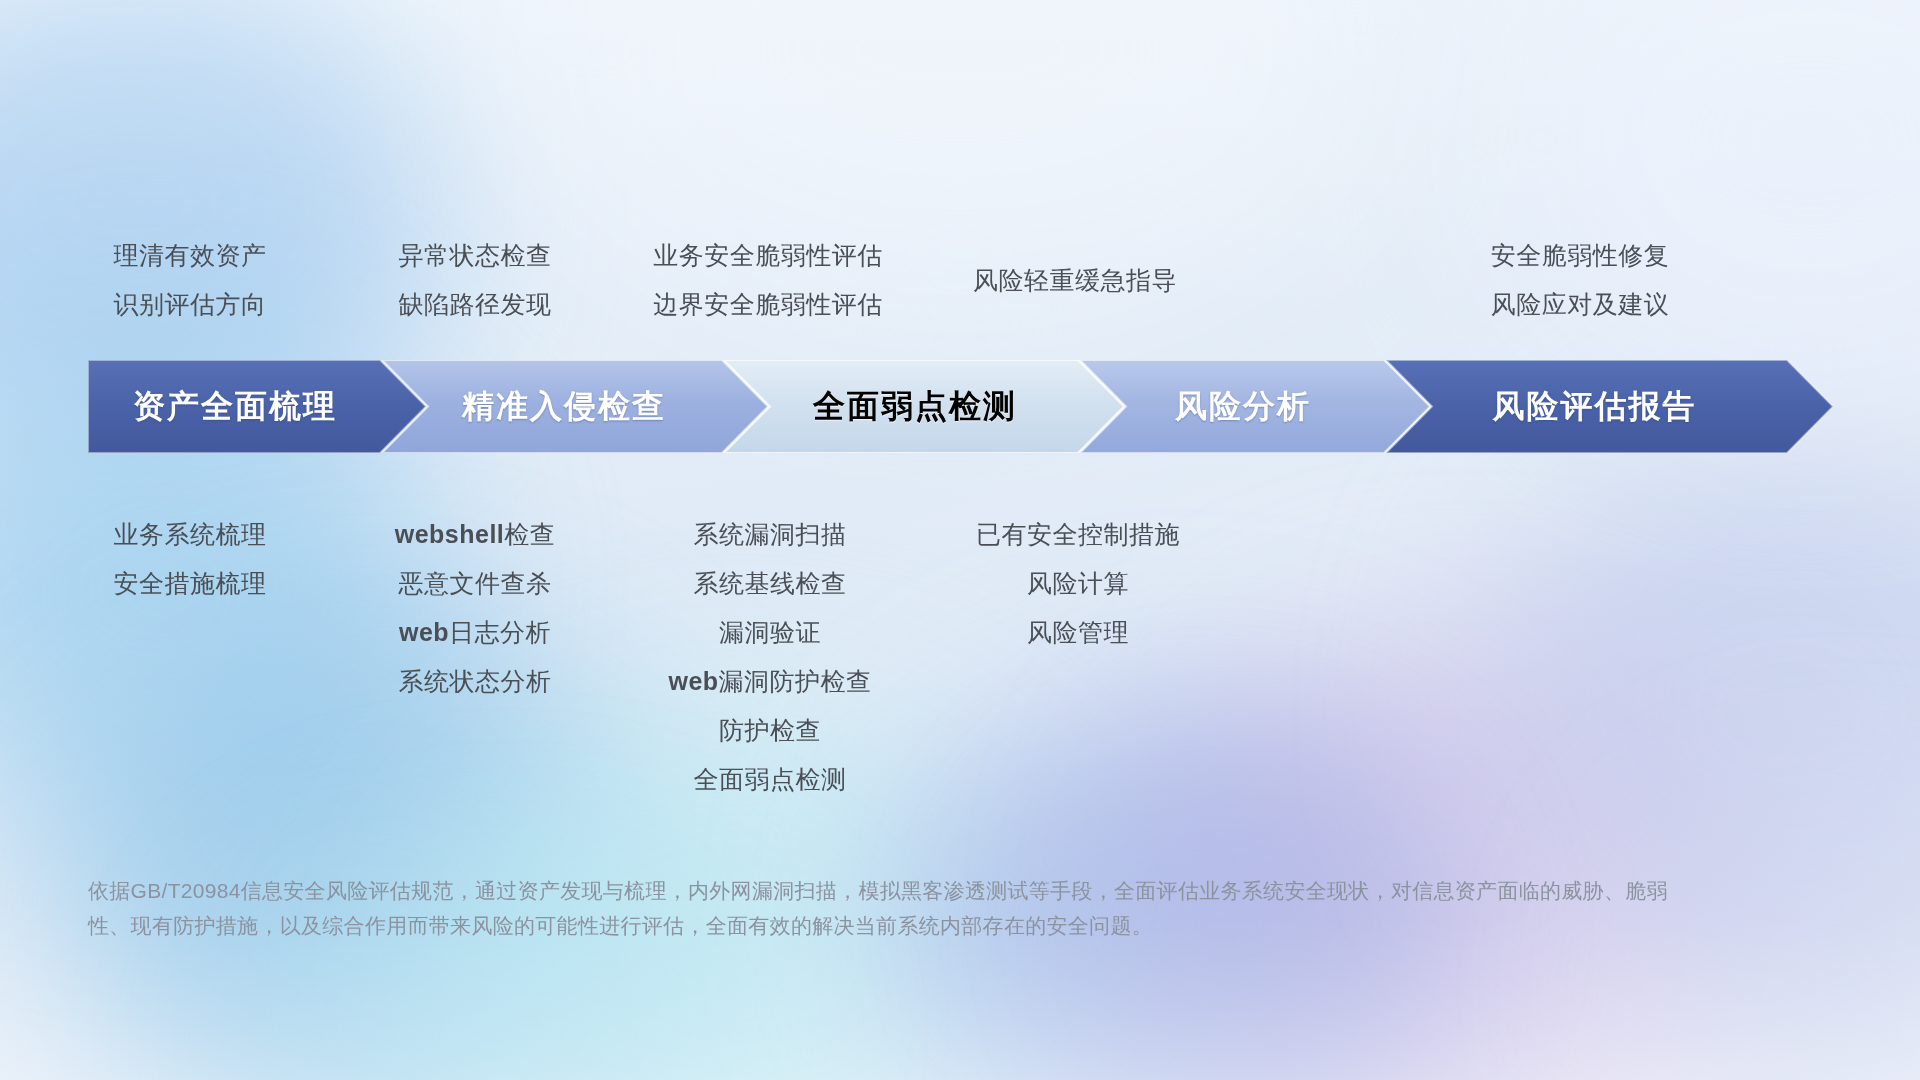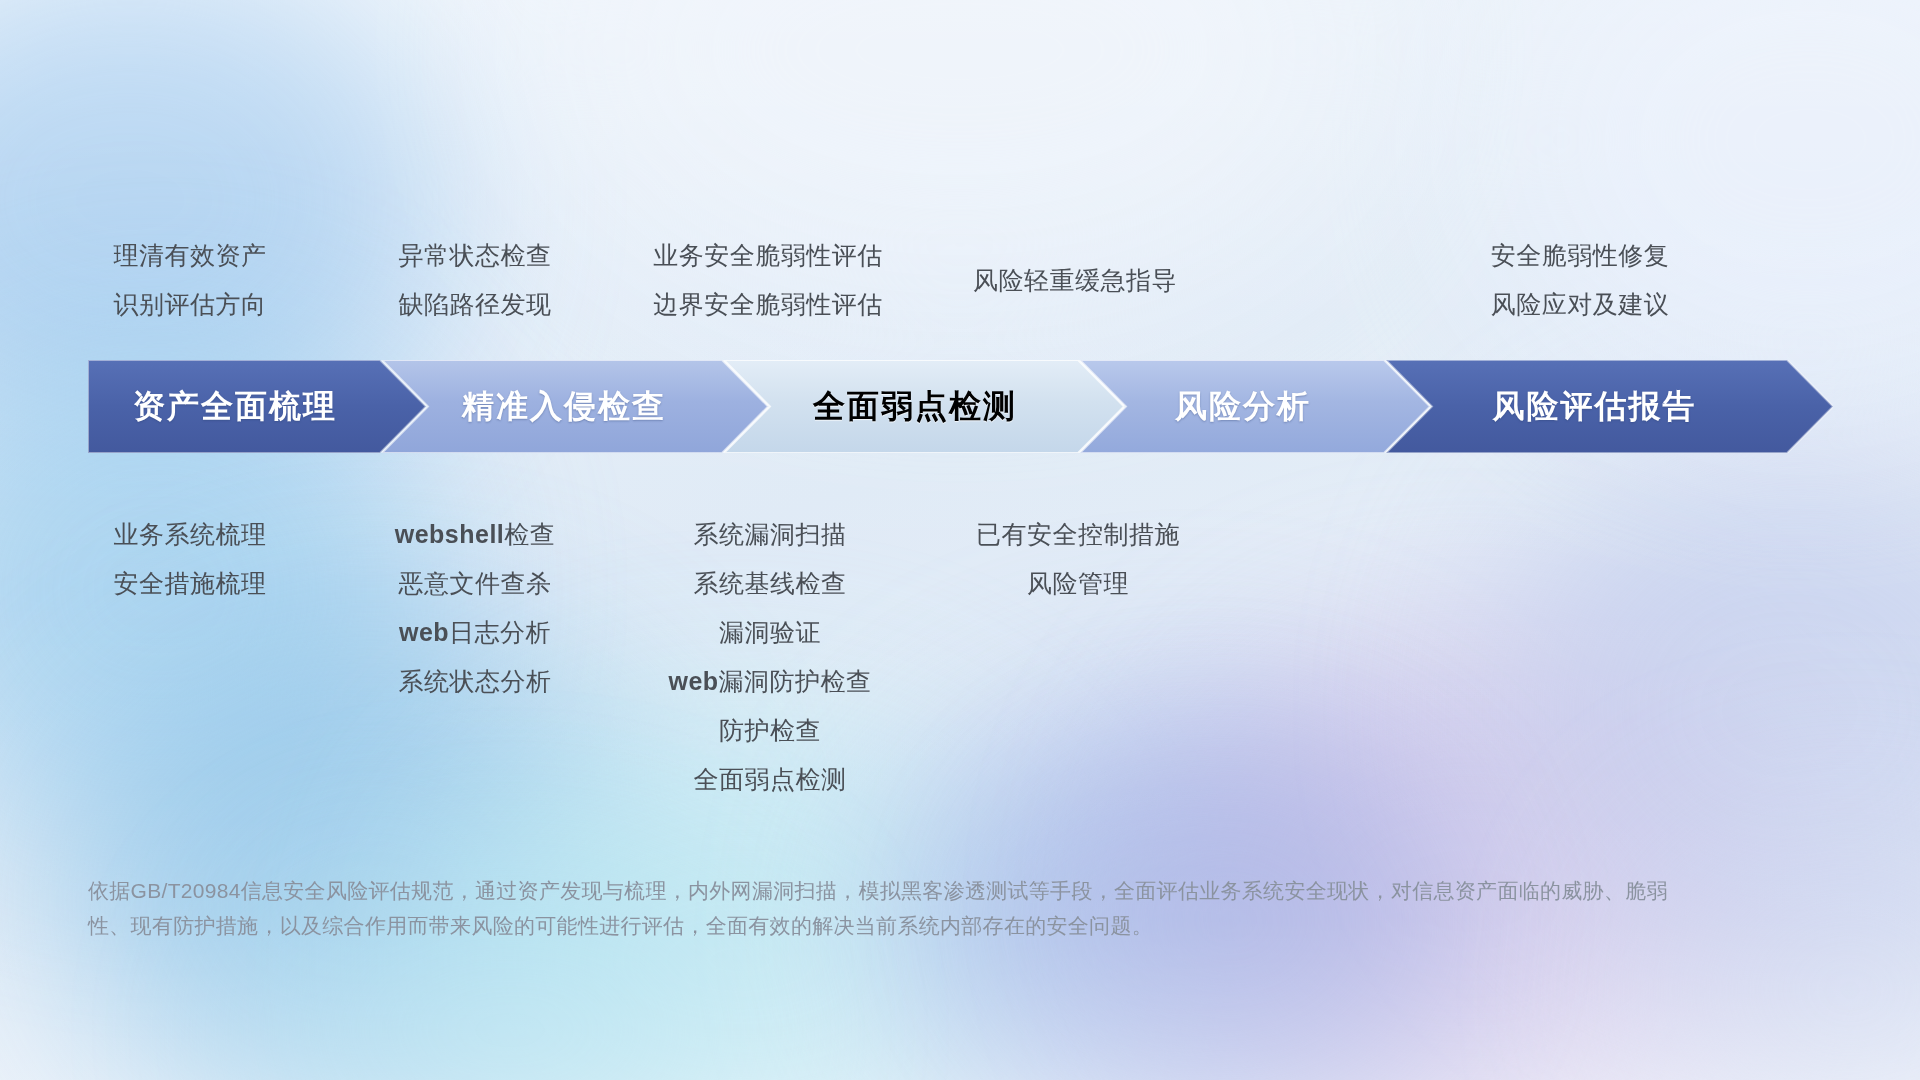--- a/index.html
+++ b/index.html
@@ -207,17 +207,18 @@
   <div class="col-bot" style="left:620px; top:510px; width:300px;">
       <div class="line">系统漏洞扫描</div>
       <div class="line">系统基线检查</div>
       <div class="line">漏洞验证</div>
       <div class="line"><b>web</b>漏洞防护检查</div>
       <div class="line">防护检查</div>
       <div class="line">全面弱点检测</div>
     </div>
   <div class="col-bot" style="left:918px; top:510px; width:320px;">
       <div class="line">已有安全控制措施</div>
+      <div class="line">风险计算</div>
       <div class="line">风险管理</div>
     </div>
 
   <div id="footer">依据GB/T20984信息安全风险评估规范，通过资产发现与梳理，内外网漏洞扫描，模拟黑客渗透测试等手段，全面评估业务系统安全现状，对信息资产面临的威胁、脆弱性、现有防护措施，以及综合作用而带来风险的可能性进行评估，全面有效的解决当前系统内部存在的安全问题。</div>
 </div>
 
 </body></html>

